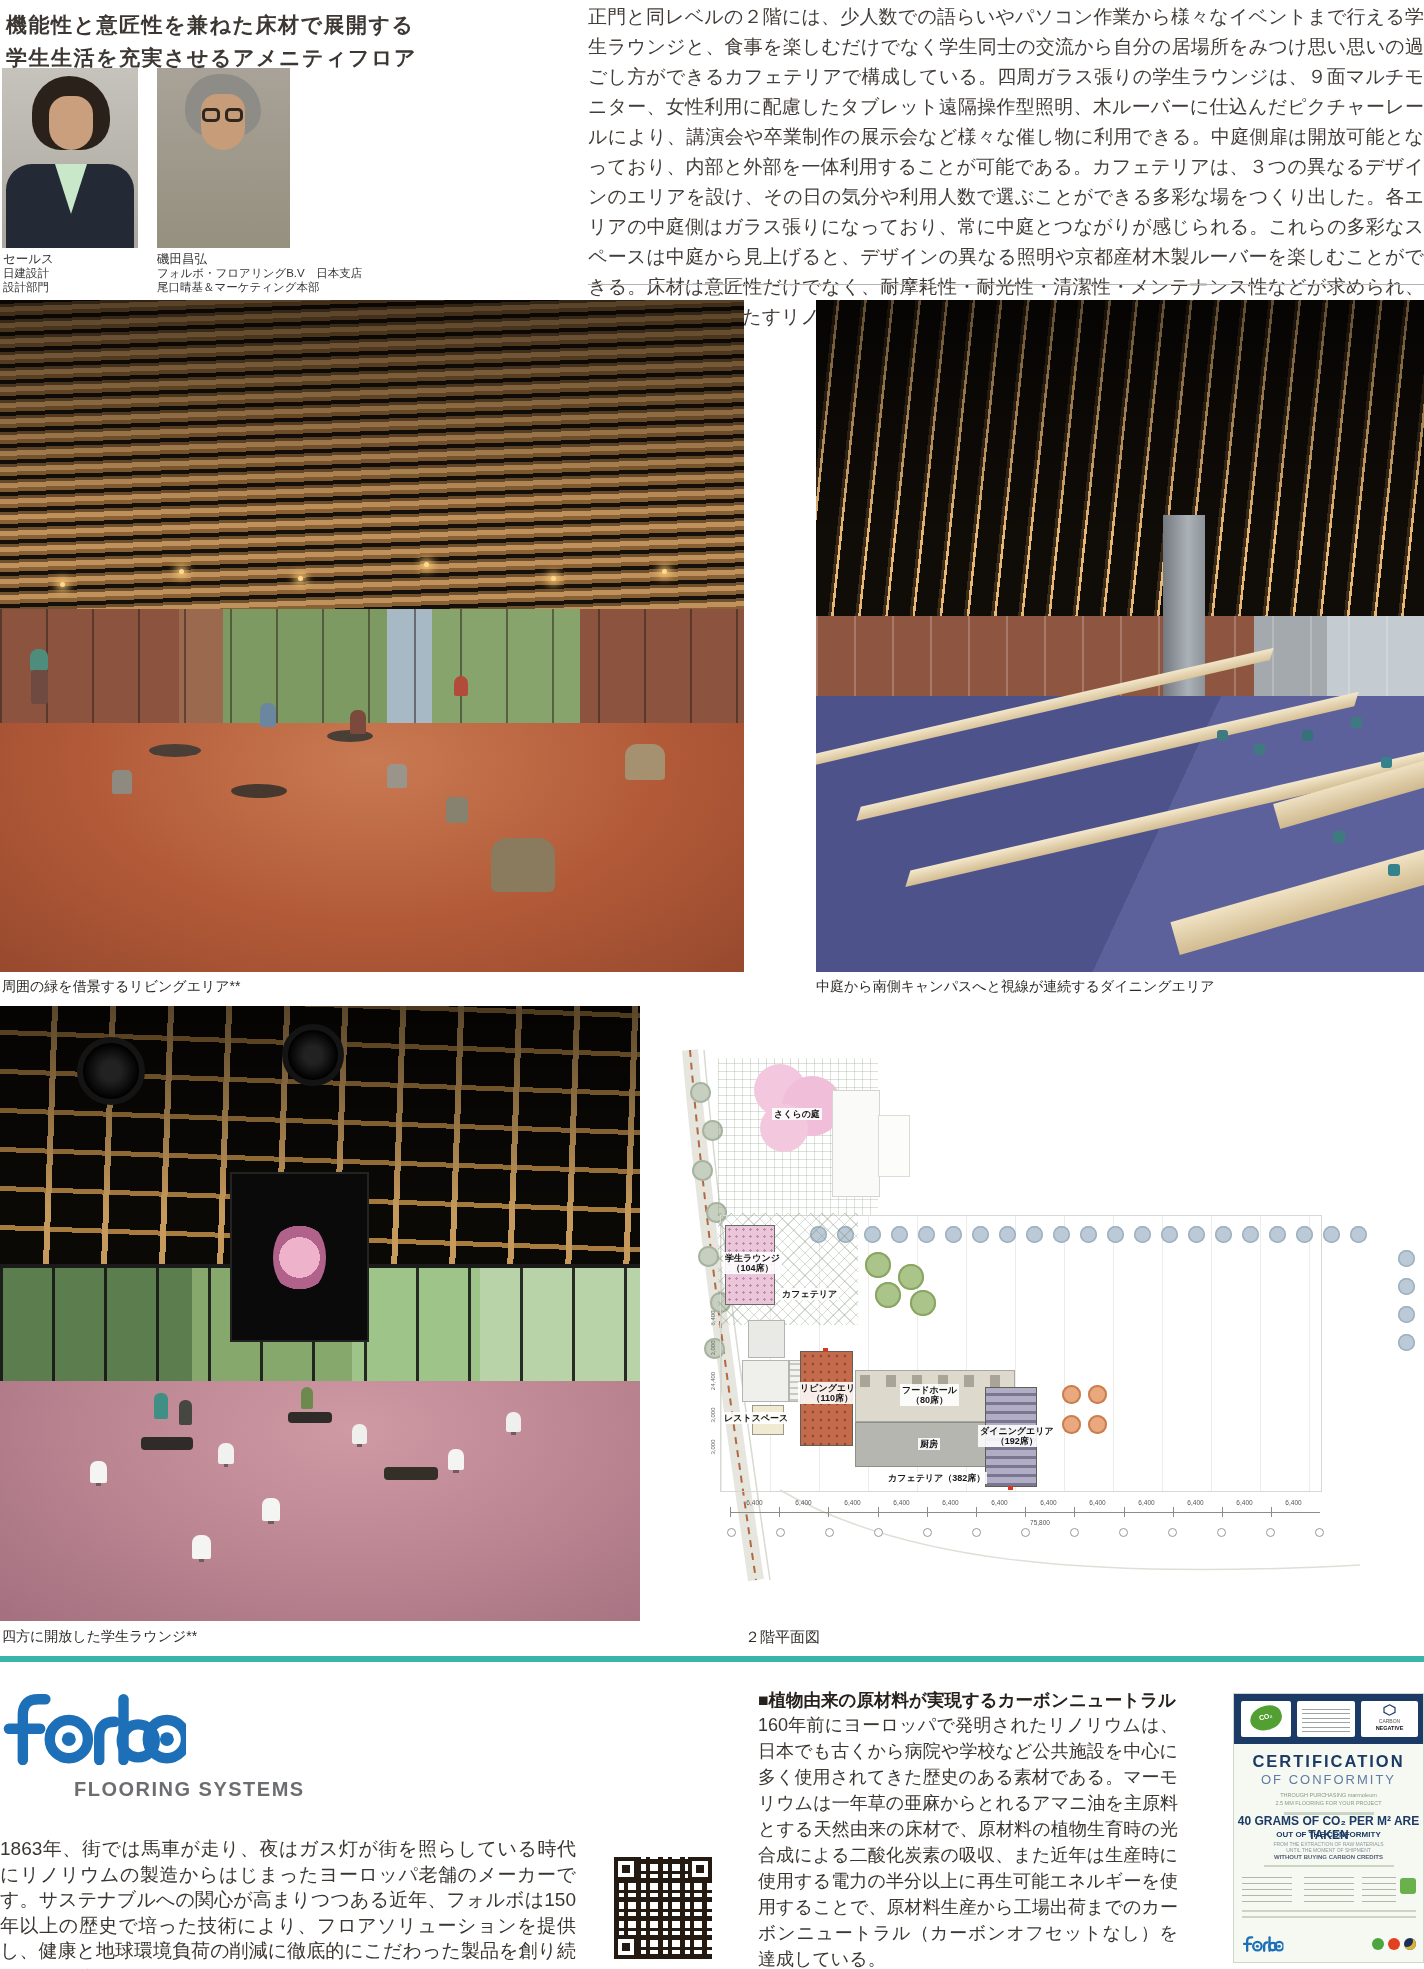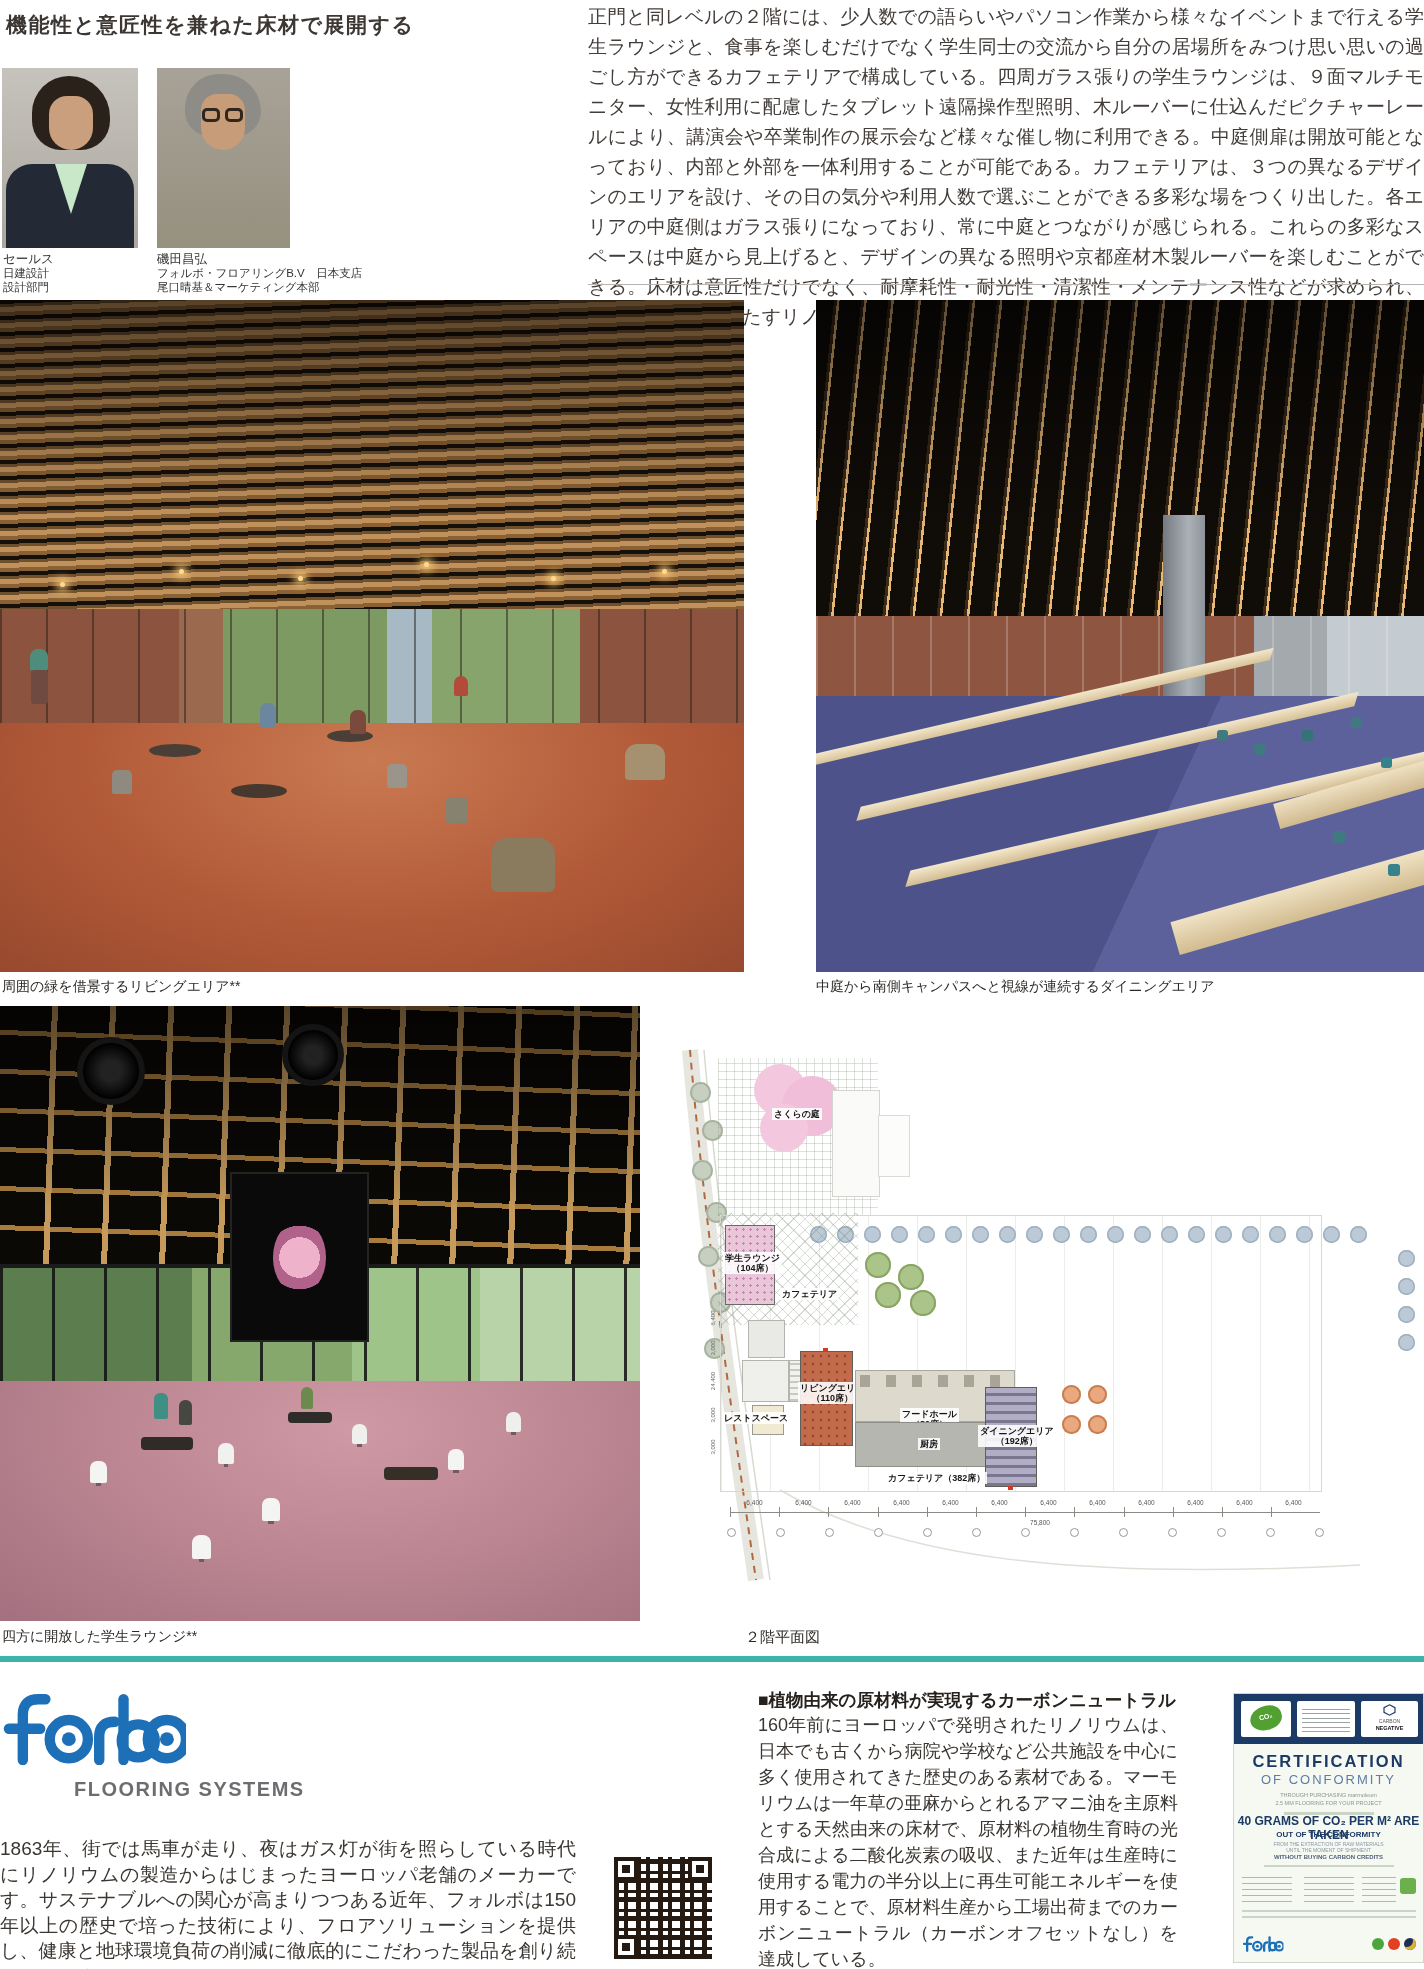--- a/index.html
+++ b/index.html
@@ -53,20 +53,21 @@
       <circle cx="77" cy="58" r="8" fill="#1d70b7"></circle>
       <circle cx="190" cy="58" r="8" fill="#1d70b7"></circle>
     </symbol>
   </defs>
 </svg>
 
 <div class="page">
 
   <div class="a" style="left:6px;top:8px;">
     <div class="headline">機能性と意匠性を兼ねた床材で展開する</div>
+    <div class="headline">学生生活を充実させるアメニティフロア</div>
   </div>
 
   <div class="a portrait" style="left:2px;top:68px;width:136px;height:180px;background:linear-gradient(180deg,#c6c3bc,#aba79f);">
     <div class="a" style="left:30px;top:8px;width:78px;height:74px;background:#2b211b;border-radius:38px 42px 30px 30px;"></div>
     <div class="a" style="left:47px;top:28px;width:44px;height:54px;background:#c99f7d;border-radius:18px 18px 22px 22px;"></div>
     <div class="a" style="left:4px;top:96px;width:128px;height:84px;background:#242936;border-radius:26px 26px 0 0;"></div>
     <div class="a" style="left:53px;top:96px;width:32px;height:50px;background:#c8e8c9;clip-path:polygon(0 0,100% 0,50% 100%);"></div>
   </div>
   <div class="a portrait" style="left:157px;top:68px;width:133px;height:180px;background:linear-gradient(180deg,#a8a298,#96907f);">
     <div class="a" style="left:28px;top:6px;width:76px;height:62px;background:#8e8c87;border-radius:36px 40px 26px 26px;"></div>
@@ -242,21 +243,21 @@
     <div class="a" style="left:140px;top:331px;width:53px;height:95px;background:radial-gradient(circle,#8d4a33 1.5px,transparent 1.6px) 0 0/8px 8px,#c46b4b;border:1.5px solid #5f5f5a;box-sizing:border-box;"></div>
     <div class="chip" style="left:138px;top:362px;">
       <span style="display:block;">リビングエリア</span>
       <span style="display:block;">（110席）</span>
     </div>
     <div class="a" style="left:163px;top:328px;width:5px;height:4px;background:#d23a22;"></div>
 
     <div class="a" style="left:195px;top:350px;width:160px;height:52px;background:#ddd9cc;border:1px solid #a8a8a0;box-sizing:border-box;">
       <div class="a" style="left:4px;top:4px;right:4px;height:12px;background:repeating-linear-gradient(90deg,rgba(90,85,70,.4) 0 10px,transparent 10px 26px);"></div>
     </div>
-    <div class="chip" style="left:240px;top:364px;margin-top:24px;">
+    <div class="chip" style="left:240px;top:364px;">
       <span style="display:block;">フードホール</span>
       <span style="display:block;">（80席）</span>
     </div>
 
     <div class="a" style="left:195px;top:402px;width:160px;height:45px;background:#b6b6b1;border:1px solid #8f8f89;box-sizing:border-box;"></div>
     <div class="chip" style="left:258px;top:418px;">厨房</div>
 
     <div class="a" style="left:325px;top:367px;width:52px;height:100px;background:repeating-linear-gradient(0deg,rgba(40,35,70,.40) 0 3px,transparent 3px 9px),#b1adc4;border:1.5px solid #5f5f5a;box-sizing:border-box;"></div>
     <div class="chip" style="left:318px;top:405px;">
       <span style="display:block;">ダイニングエリア</span>

